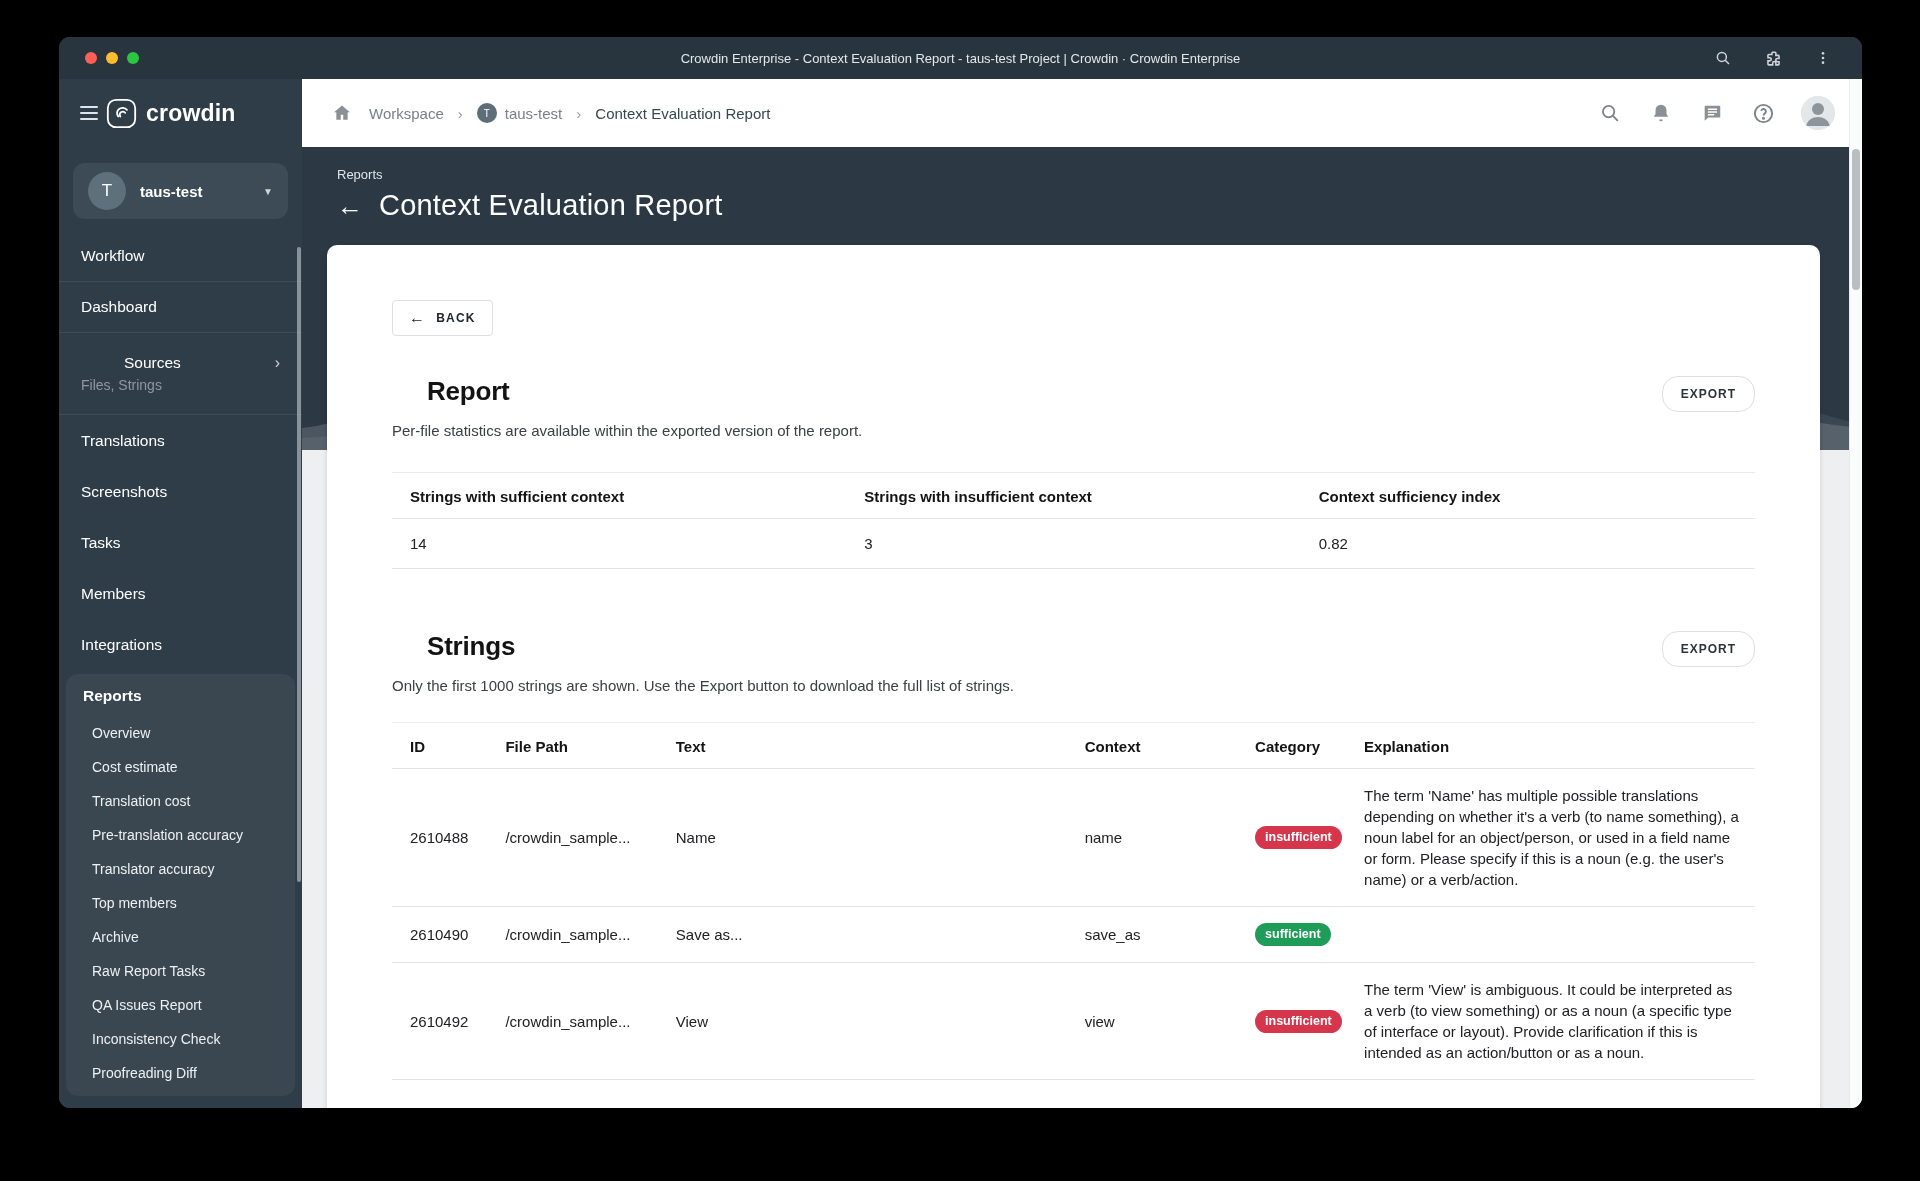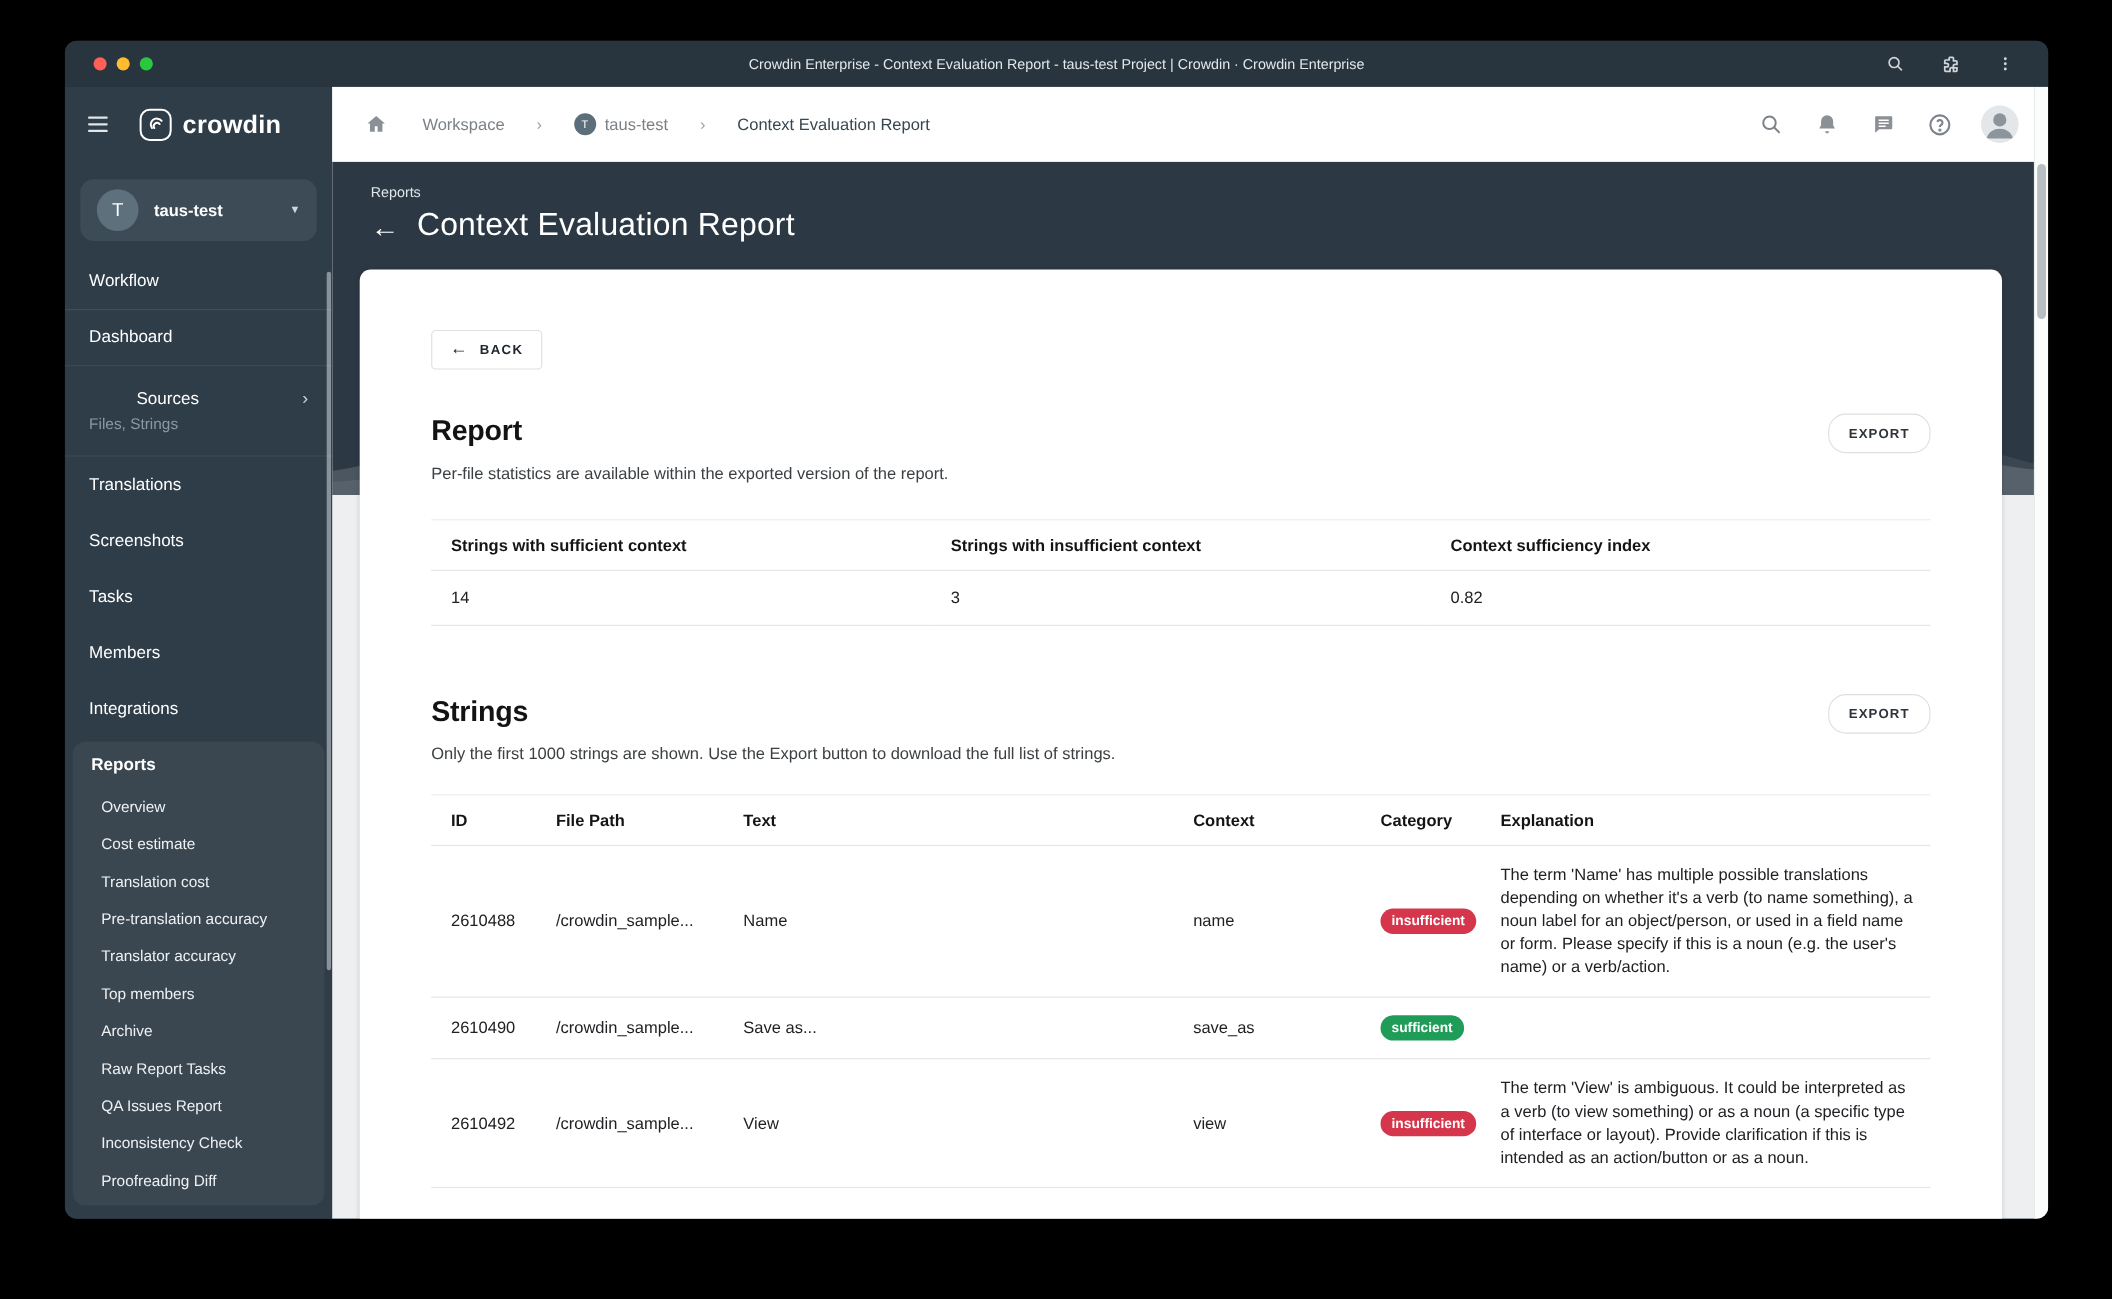--- a/index.html
+++ b/index.html
@@ -16,21 +16,21 @@
   .light.red { background:#ff5f57; } .light.yellow { background:#febc2e; } .light.green { background:#2ac840; }
   .tb-title { position:absolute; left:50%; transform:translateX(-50%); color:#e3e8ea; font-size:13px; white-space:nowrap; }
   .tb-icons { margin-left:auto; display:flex; align-items:center; gap:24px; }
   .tb-icons svg { display:block; }
 
   
   .app { position:absolute; top:42px; left:0; right:0; bottom:0; display:flex; }
 
   
   .sidebar { width:243px; flex-shrink:0; background:#2f3d48; position:relative; overflow:hidden; }
-  .sb-head { height:68px; display:flex; align-items:center; padding:0 21px; gap:28px; }
+  .sb-head { height:68px; display:flex; align-items:center; padding:0 21px; gap:8px; }
   .hamburger { display:flex; flex-direction:column; gap:4px; cursor:pointer; }
   .hamburger span { width:18px; height:2px; background:#dfe5e8; border-radius:1px; }
   .logo { display:flex; align-items:center; gap:9px; }
   .logo-text { color:#fff; font-size:23px; font-weight:700; letter-spacing:.2px; }
 
   .project-pill { margin:16px 14px 12px; height:56px; background:#3c4b56; border-radius:12px;
                   display:flex; align-items:center; padding:0 15px; gap:14px; cursor:pointer; }
   .project-avatar { width:38px; height:38px; border-radius:50%; background:#5d707b; color:#fff;
                     font-size:17px; display:flex; align-items:center; justify-content:center; }
   .project-name { flex:1; color:#fff; font-size:15px; font-weight:700; }
@@ -51,21 +51,21 @@
   .report-sub { height:34px; display:flex; align-items:center; padding:0 14px 0 26px;
                 color:#eef1f3; font-size:14px; cursor:pointer; }
 
   .sb-scrollthumb { position:absolute; top:168px; right:1px; width:4px; height:635px;
                     background:rgba(225,232,236,.5); border-radius:2px; }
 
   
   .main { flex:1; position:relative; background:#edeff1; overflow:hidden; }
 
   .crumbbar { height:68px; background:#fff; display:flex; align-items:center; padding:0 27px; position:relative; z-index:3; }
-  .crumb { display:flex; align-items:center; gap:29px; }
+  .crumb { display:flex; align-items:center; gap:14px; }
   .crumb-link { color:#7a8086; font-size:15px; cursor:pointer; }
   .crumb-sep { color:#9aa0a6; font-size:15px; }
   .crumb-avatar { width:20px; height:20px; border-radius:50%; background:#5b6e79; color:#fff; font-size:10px;
                   display:flex; align-items:center; justify-content:center; }
   .crumb-proj { display:flex; align-items:center; gap:8px; cursor:pointer; }
   .crumb-current { color:#37474f; font-size:15px; font-weight:500; }
   .crumb-icons { margin-left:auto; display:flex; align-items:center; gap:25px; }
   .icon-btn { width:26px; height:26px; display:flex; align-items:center; justify-content:center; cursor:pointer; }
   .avatar-photo { width:34px; height:34px; border-radius:50%; background:#dfe3e6; overflow:hidden; cursor:pointer; }
 
@@ -78,21 +78,21 @@
   .hero-title { color:#fff; font-size:29px; font-weight:400; letter-spacing:.2px; }
 
   .card { position:absolute; left:25px; top:166px; width:1493px; height:900px; background:#fff;
           border-radius:10px; box-shadow:0 1px 5px rgba(0,0,0,.15); padding:0 65px; z-index:2; overflow:hidden; }
 
   .back-btn { margin-top:55px; display:inline-flex; align-items:center; gap:10px; height:36px; padding:0 16px;
               background:#fff; border:1px solid #dcdfe3; border-radius:4px; font-size:12px; font-weight:700;
               letter-spacing:1.2px; color:#202730; cursor:pointer; font-family:inherit; }
   .back-arrow { font-size:16px; font-weight:400; }
 
-  .section-head { display:flex; align-items:flex-start; justify-content:space-between; margin-top:40px; }
+  .section-head { display:flex; align-items:flex-start; justify-content:space-between; margin-top:40px;margin-left:35px; }
   .h2 { font-size:26px; font-weight:700; color:#131313; letter-spacing:-.2px; }
   .export-btn { height:36px; padding:0 18px; background:#fff; border:1px solid #dcdfe3; border-radius:16px;
                 font-size:12px; font-weight:700; letter-spacing:1px; color:#2d333a; cursor:pointer; font-family:inherit; }
   .section-sub { margin-top:10px; font-size:15px; color:#3c4043; }
 
   table { width:100%; border-collapse:collapse; }
   .stats-table { margin-top:33px; }
   .stats-table th { width:33.33%; text-align:left; font-size:15px; font-weight:700; color:#141414;
                     padding:15px 16px 13px 18px; border-top:1px solid #ececec; border-bottom:1px solid #e3e3e3; }
   .stats-table td { font-size:15px; color:#202124; padding:16px 16px 16px 18px; border-bottom:1px solid #e3e3e3; }

